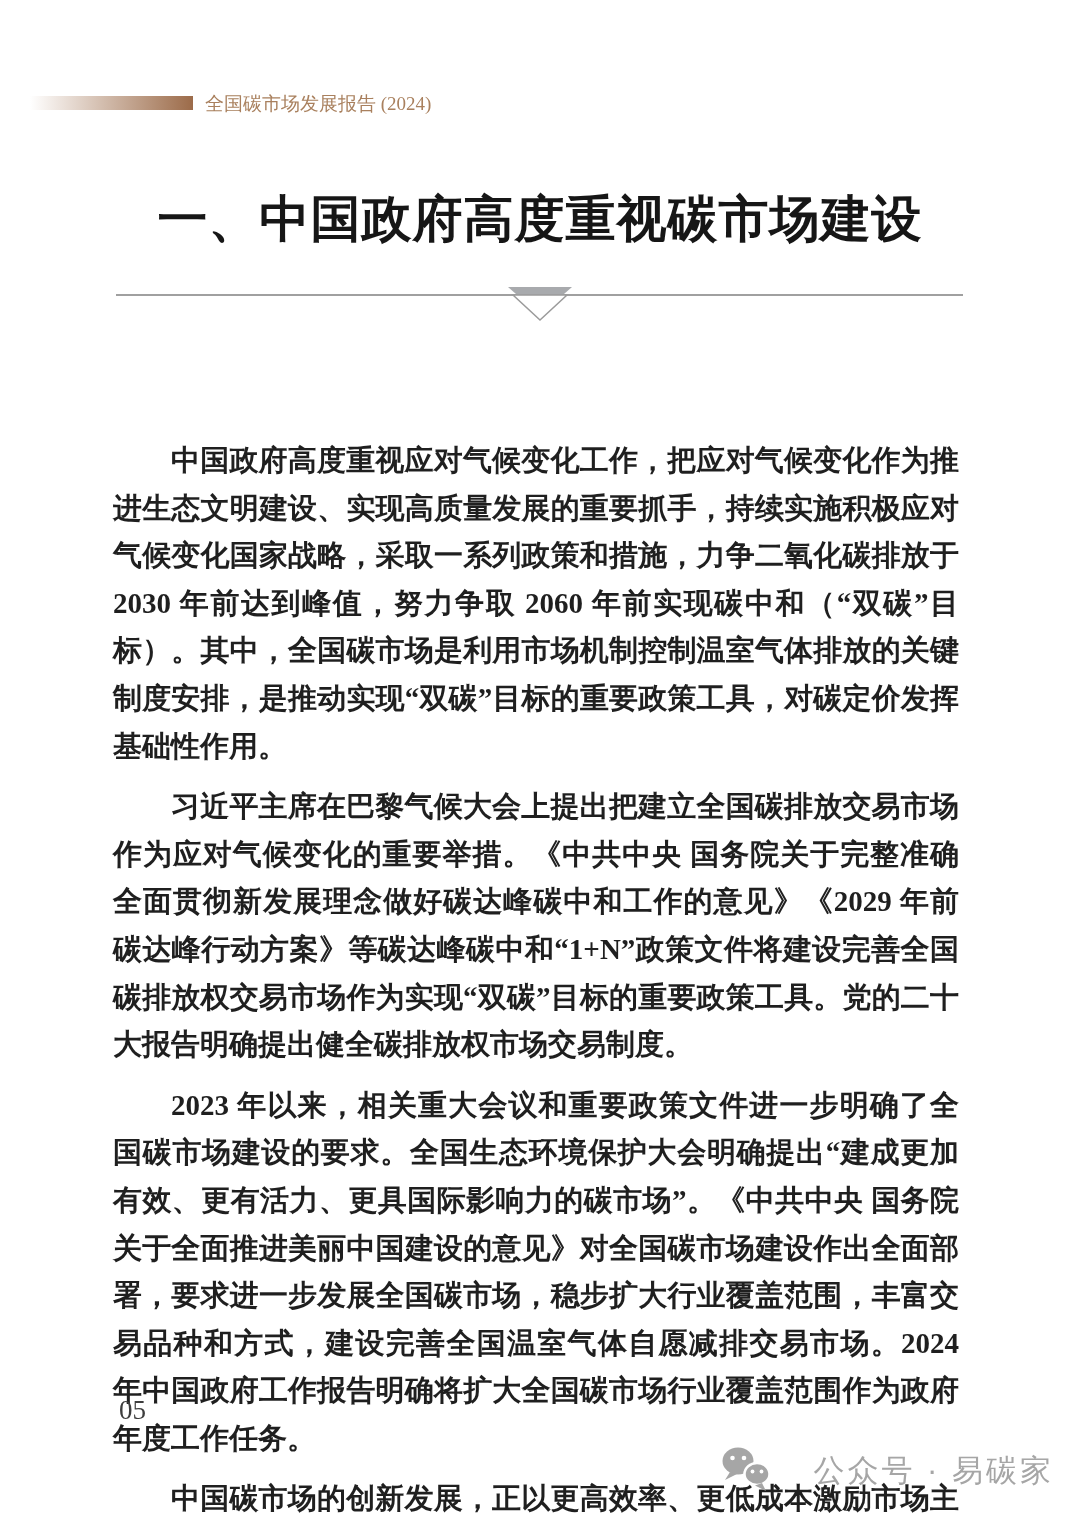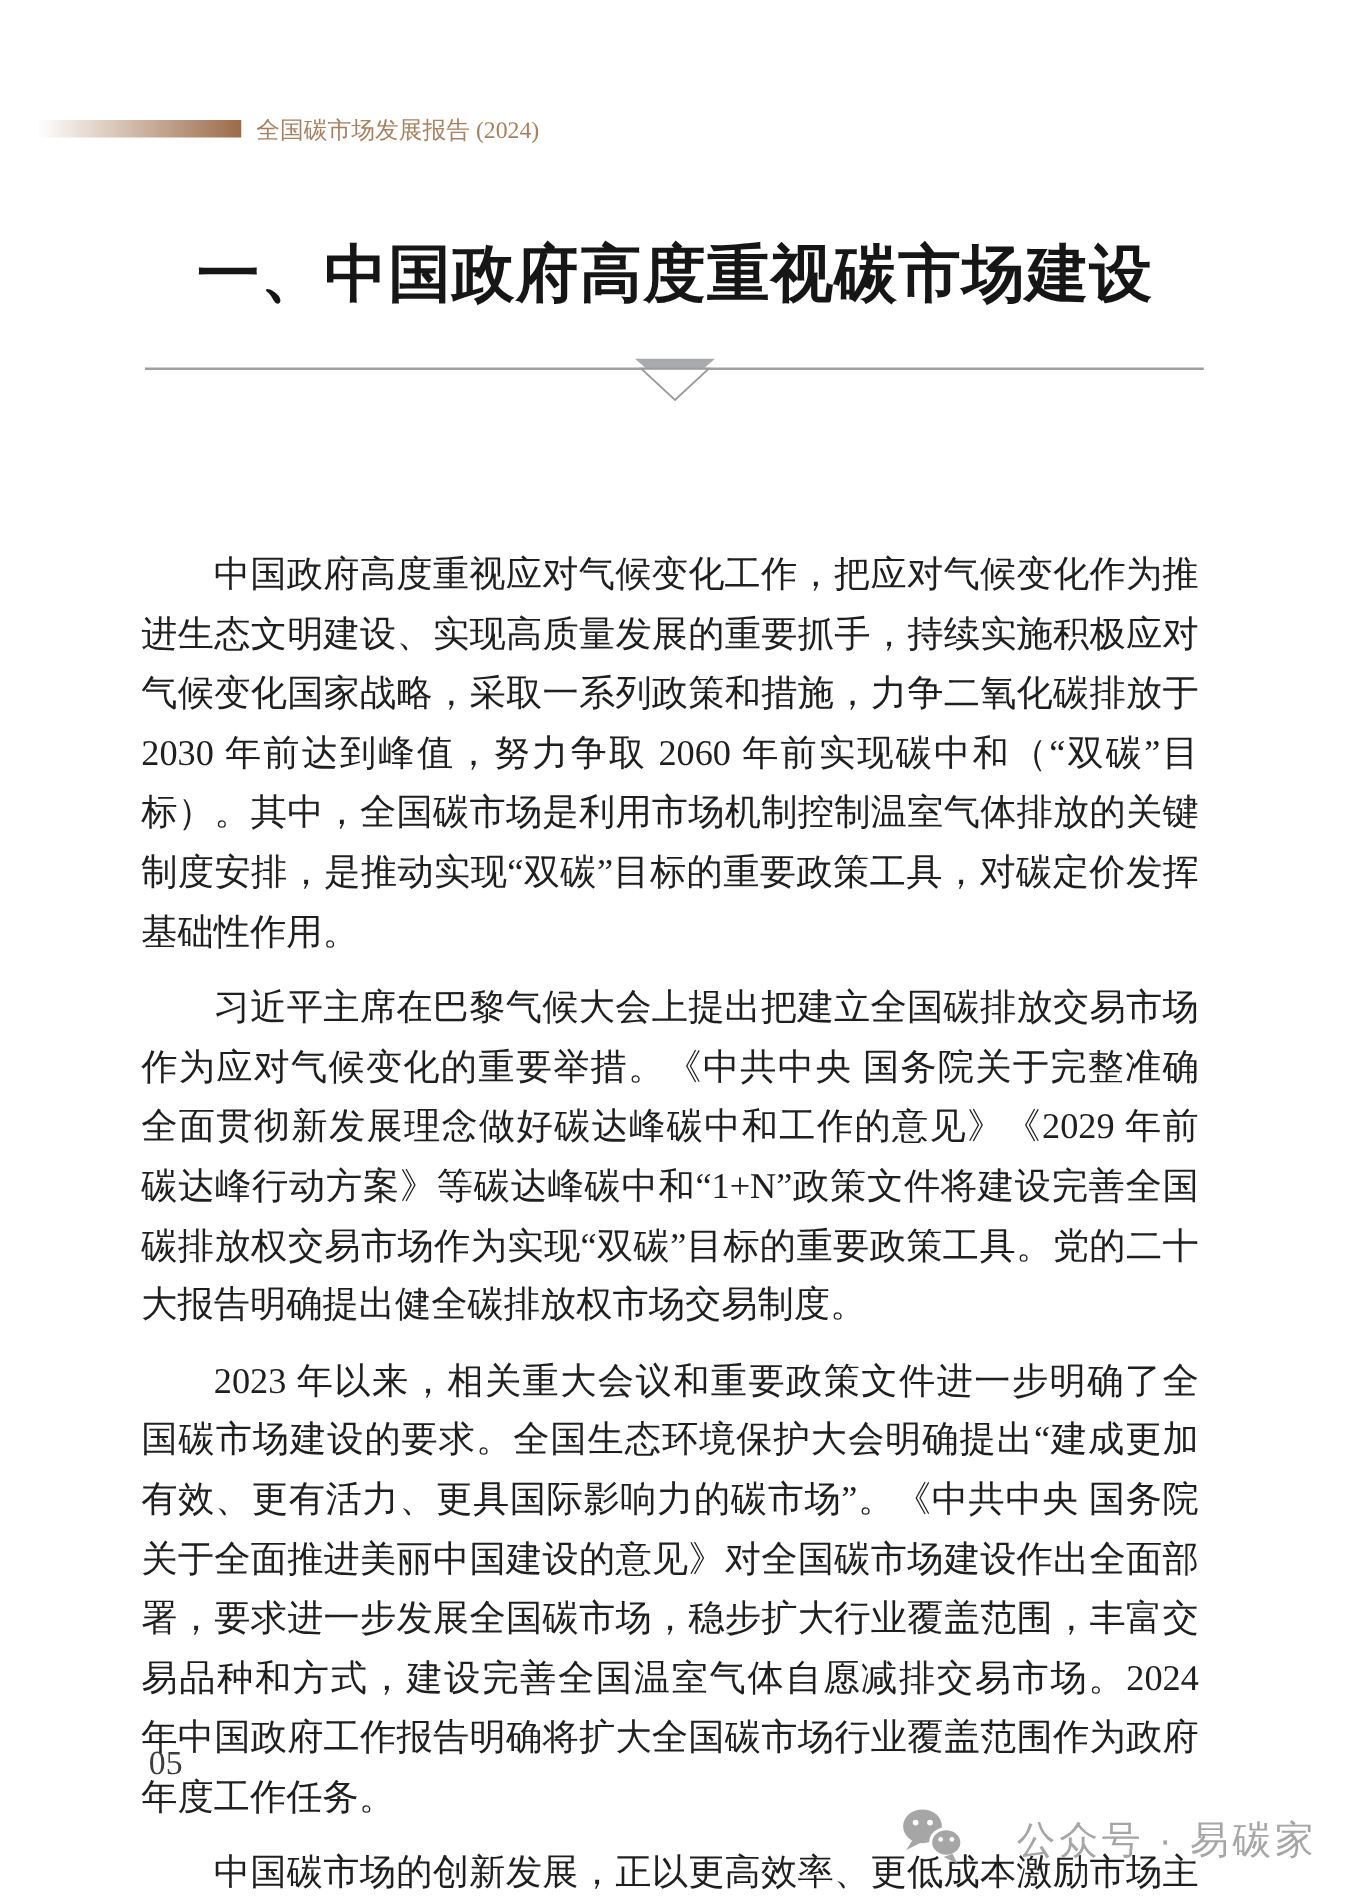--- a/index.html
+++ b/index.html
@@ -53,20 +53,21 @@
     left:113px; top:437px;
     width:846px;
   }
   .content p {
     margin:0 0 13px 0;
     font-size:29px;
     line-height:47.6px;
     text-align:justify;
     text-indent:2em;
     color:#1f1f1f;
+    font-weight:bold;
   }
   .page-number {
     position:absolute;
     left:119px; top:1395px;
     font-size:27px;
     color:#3d3d3d;
   }
   .watermark {
     position:absolute;
     right:26px; top:1446px;

